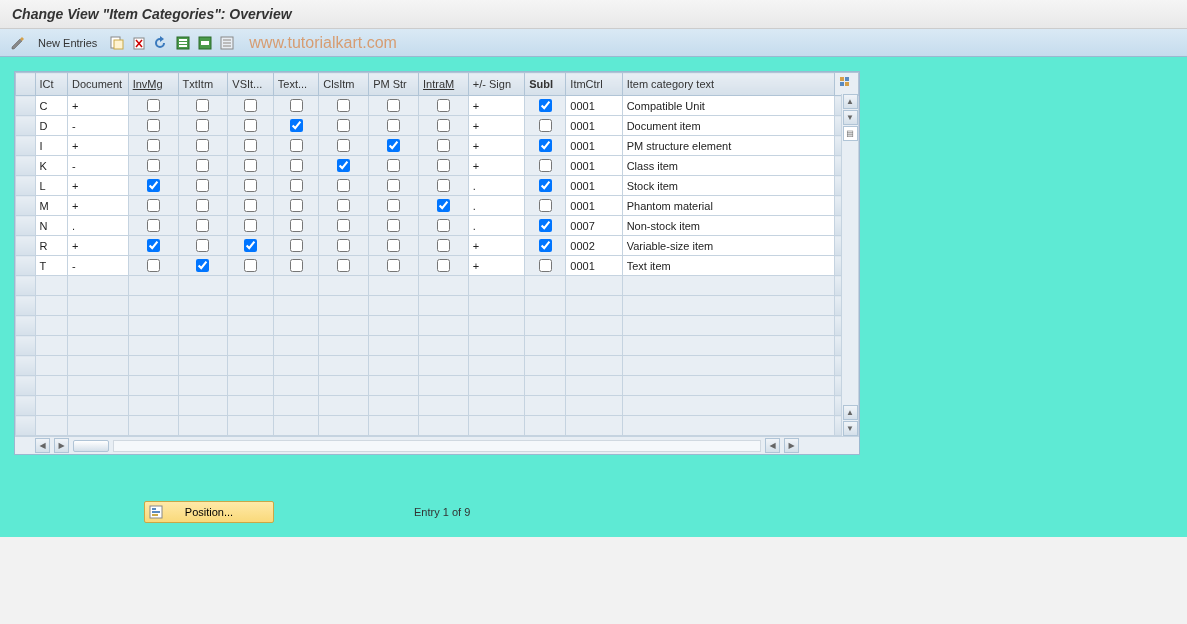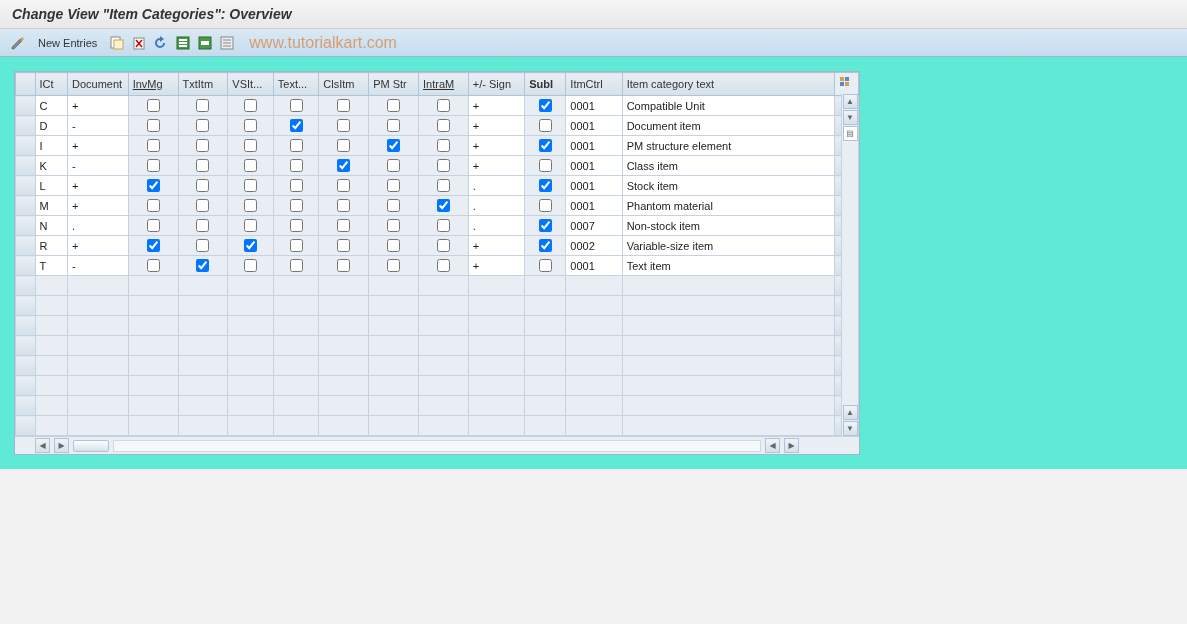--- a/index.html
+++ b/index.html
@@ -593,13 +593,27 @@
         <span class="scroll-arrow">▼</span>
         <span class="scroll-arrow" style="background:#fff">▤</span>
       </div>
       <div class="scroll-arrows-group">
         <span class="scroll-arrow">▲</span>
         <span class="scroll-arrow">▼</span>
       </div>
     </div>
   </div>
 
+  <div class="position-row">
+    <div class="position-btn">
+      <span class="pos-icon">
+        <svg viewBox="0 0 14 14">
+            <rect x="1" y="1" width="12" height="12" fill="#fff" stroke="#888"></rect>
+            <rect x="3" y="3" width="4" height="2" fill="#5a8ac0"></rect>
+            <rect x="3" y="6" width="8" height="2" fill="#5a8ac0"></rect>
+            <rect x="3" y="9" width="6" height="2" fill="#c9a847"></rect>
+          </svg>
+      </span>
+      <span>Position...</span>
+    </div>
+    <span class="entry-status">Entry 1 of 9</span>
+  </div>
 </div>
 
 </body></html>

